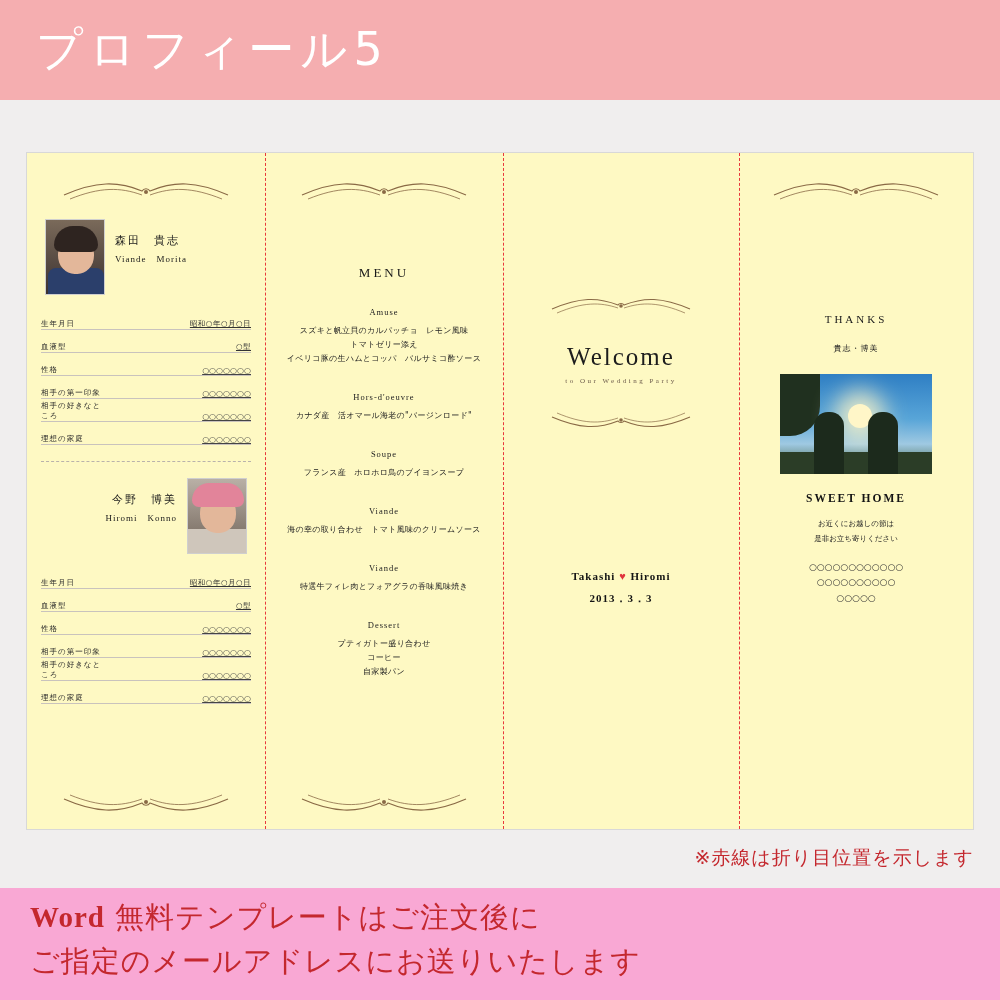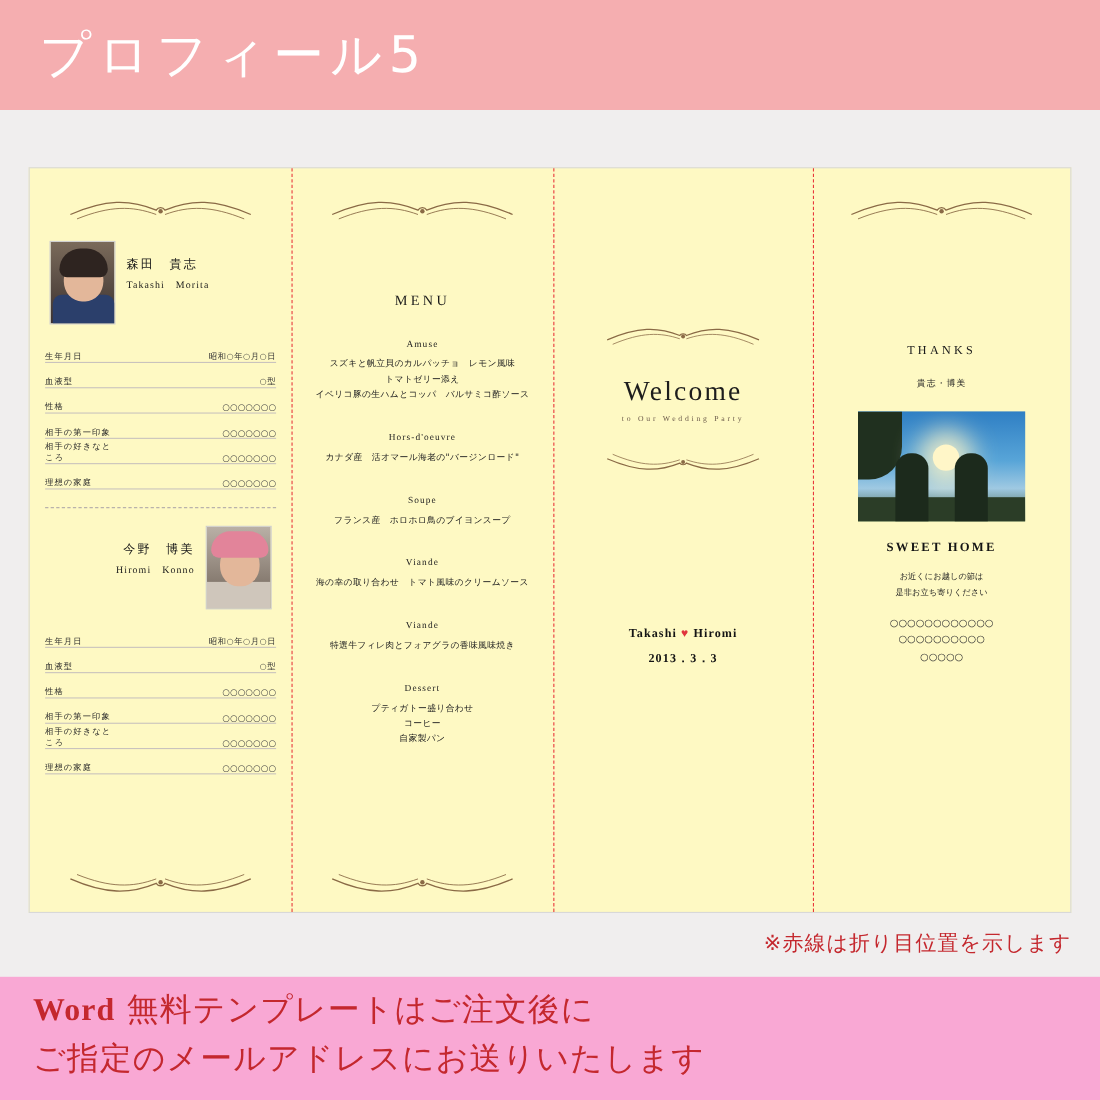--- a/index.html
+++ b/index.html
@@ -161,20 +161,21 @@
     color: #2a2a2a;
     font-family: "DejaVu Sans", sans-serif;
   }
   .field-label { flex: 0 0 64px; letter-spacing: 1px; }
   .field-value {
     flex: 1;
     text-align: right;
     letter-spacing: 0.5px;
     color: #333;
     white-space: nowrap;
+    text-decoration: underline;
   }
   .dots {
     letter-spacing: 0px;
     font-size: 8px;
     color: #444;
   }
   .divider-dash {
     border-top: 1px dashed #b9b2ab;
     margin: 16px 14px 0 14px;
   }
@@ -399,21 +400,21 @@
 
     <div class="prof-block" style="margin-top:14px">
       <div class="prof-row">
         <div class="photo boy">
           <div class="body"></div>
             <div class="face"></div>
             <div class="hair"></div>
         </div>
         <div class="name-box">
           <div class="name-jp">森田　貴志</div>
-          <div class="name-en">Takashi　Morita</div>
+          <div class="name-en">Viande　Morita</div>
         </div>
       </div>
     </div>
 
     <div class="fields">
       <div class="field-row">
         <span class="field-label">生年月日</span>
         <span class="field-value">昭和○年○月○日</span>
       </div>
       <div class="field-row">

